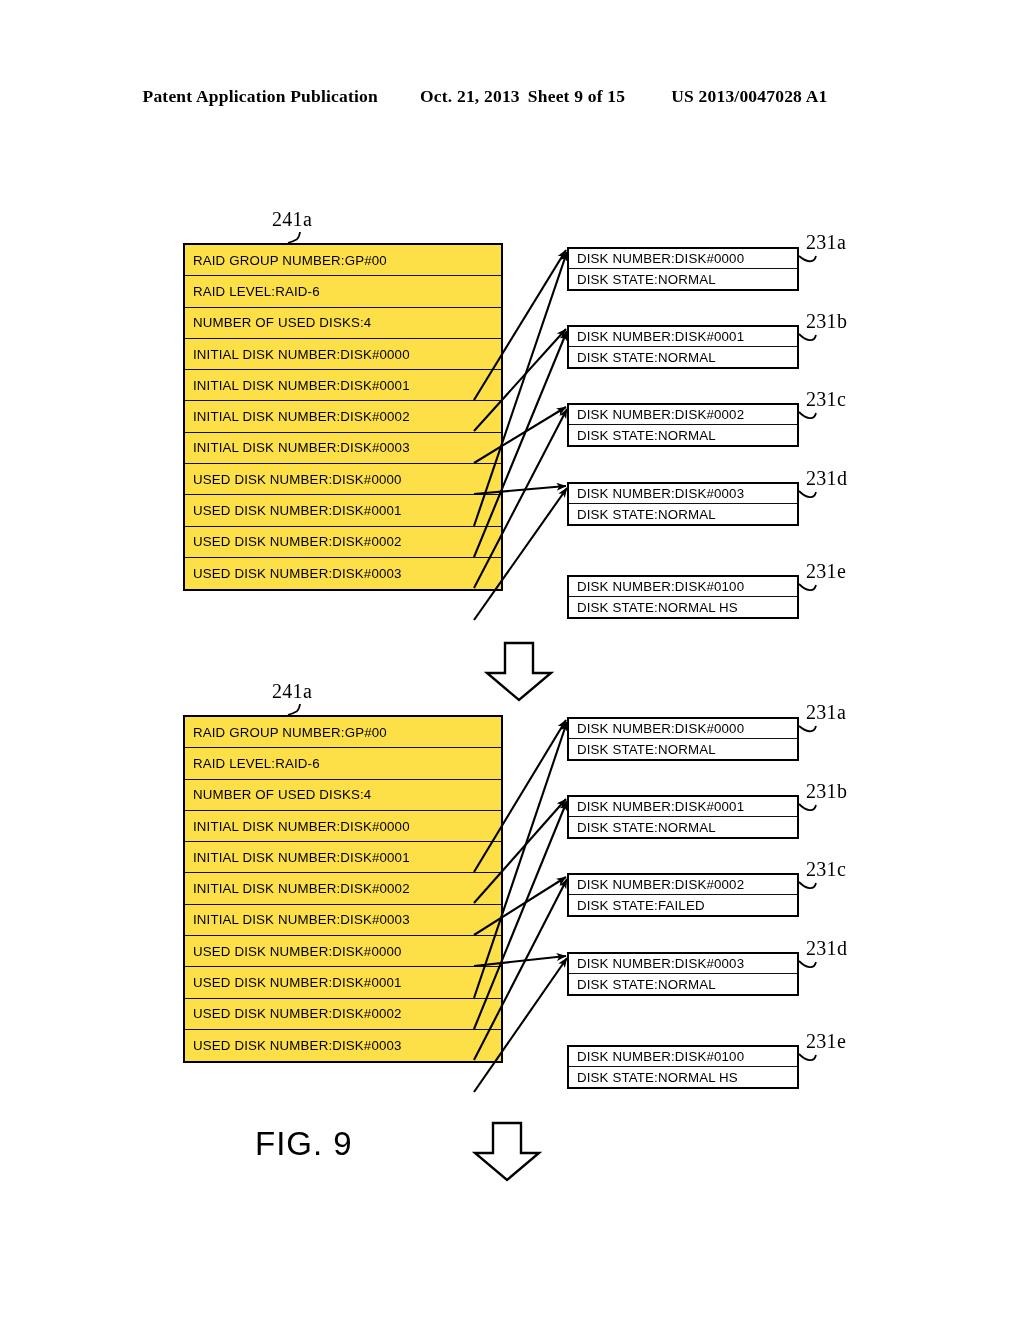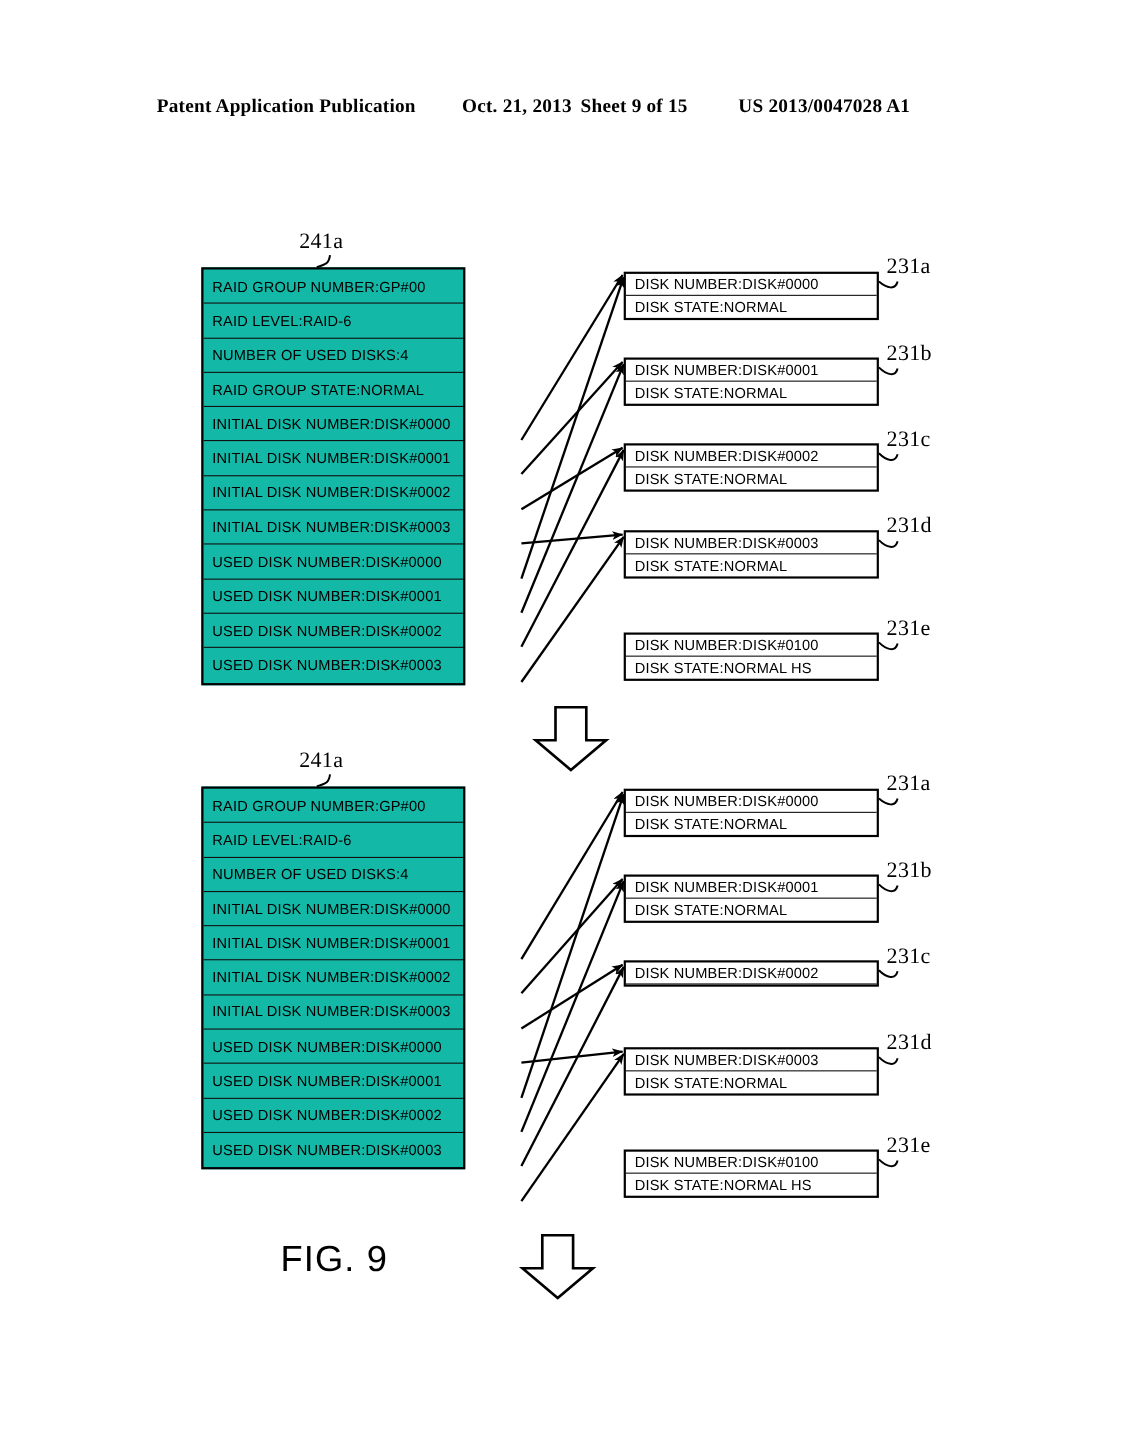--- a/index.html
+++ b/index.html
@@ -32,23 +32,23 @@
   .pub-header .seg-date  { margin-right: 8px; }
   .pub-header .seg-sheet { margin-right: 46px; }
   .pub-header .seg-num   { }
 
   
   .figure { position: absolute; inset: 0; }
 
   
   .raid-table {
     position: absolute;
-    width: 240px;
+    width: 320px;
     border: 2px solid #000;
-    background: #14b8a6;
+    background: #fde047;
   }
   .raid-table .row {
     height: 31.3px;
     border-bottom: 1px solid #111;
     display: flex;
     align-items: center;
     padding-left: 8px;
     font-size: 13.3px;
     letter-spacing: 0.15px;
     white-space: nowrap;
@@ -111,21 +111,20 @@
 </div>
 
 <div class="figure">
 
   <div class="ref-label" style="left:272px; top:208px;">241a</div>
 
   <div class="raid-table" style="left:183px; top:243px;">
     <div class="row">RAID GROUP NUMBER:GP#00</div>
     <div class="row">RAID LEVEL:RAID-6</div>
     <div class="row">NUMBER OF USED DISKS:4</div>
-    <div class="row">RAID GROUP STATE:NORMAL</div>
     <div class="row">INITIAL DISK NUMBER:DISK#0000</div>
     <div class="row">INITIAL DISK NUMBER:DISK#0001</div>
     <div class="row">INITIAL DISK NUMBER:DISK#0002</div>
     <div class="row">INITIAL DISK NUMBER:DISK#0003</div>
     <div class="row">USED DISK NUMBER:DISK#0000</div>
     <div class="row">USED DISK NUMBER:DISK#0001</div>
     <div class="row">USED DISK NUMBER:DISK#0002</div>
     <div class="row">USED DISK NUMBER:DISK#0003</div>
   </div>
 
@@ -182,20 +181,21 @@
   <div class="ref-label" style="left:806px; top:701px;">231a</div>
 
   <div class="disk-box" style="left:567px; top:795px;">
     <div class="row top">DISK NUMBER:DISK#0001</div>
     <div class="row">DISK STATE:NORMAL</div>
   </div>
   <div class="ref-label" style="left:806px; top:780px;">231b</div>
 
   <div class="disk-box" style="left:567px; top:873px;">
     <div class="row top">DISK NUMBER:DISK#0002</div>
+    <div class="row">DISK STATE:FAILED</div>
   </div>
   <div class="ref-label" style="left:806px; top:858px;">231c</div>
 
   <div class="disk-box" style="left:567px; top:952px;">
     <div class="row top">DISK NUMBER:DISK#0003</div>
     <div class="row">DISK STATE:NORMAL</div>
   </div>
   <div class="ref-label" style="left:806px; top:937px;">231d</div>
 
   <div class="disk-box" style="left:567px; top:1045px;">

